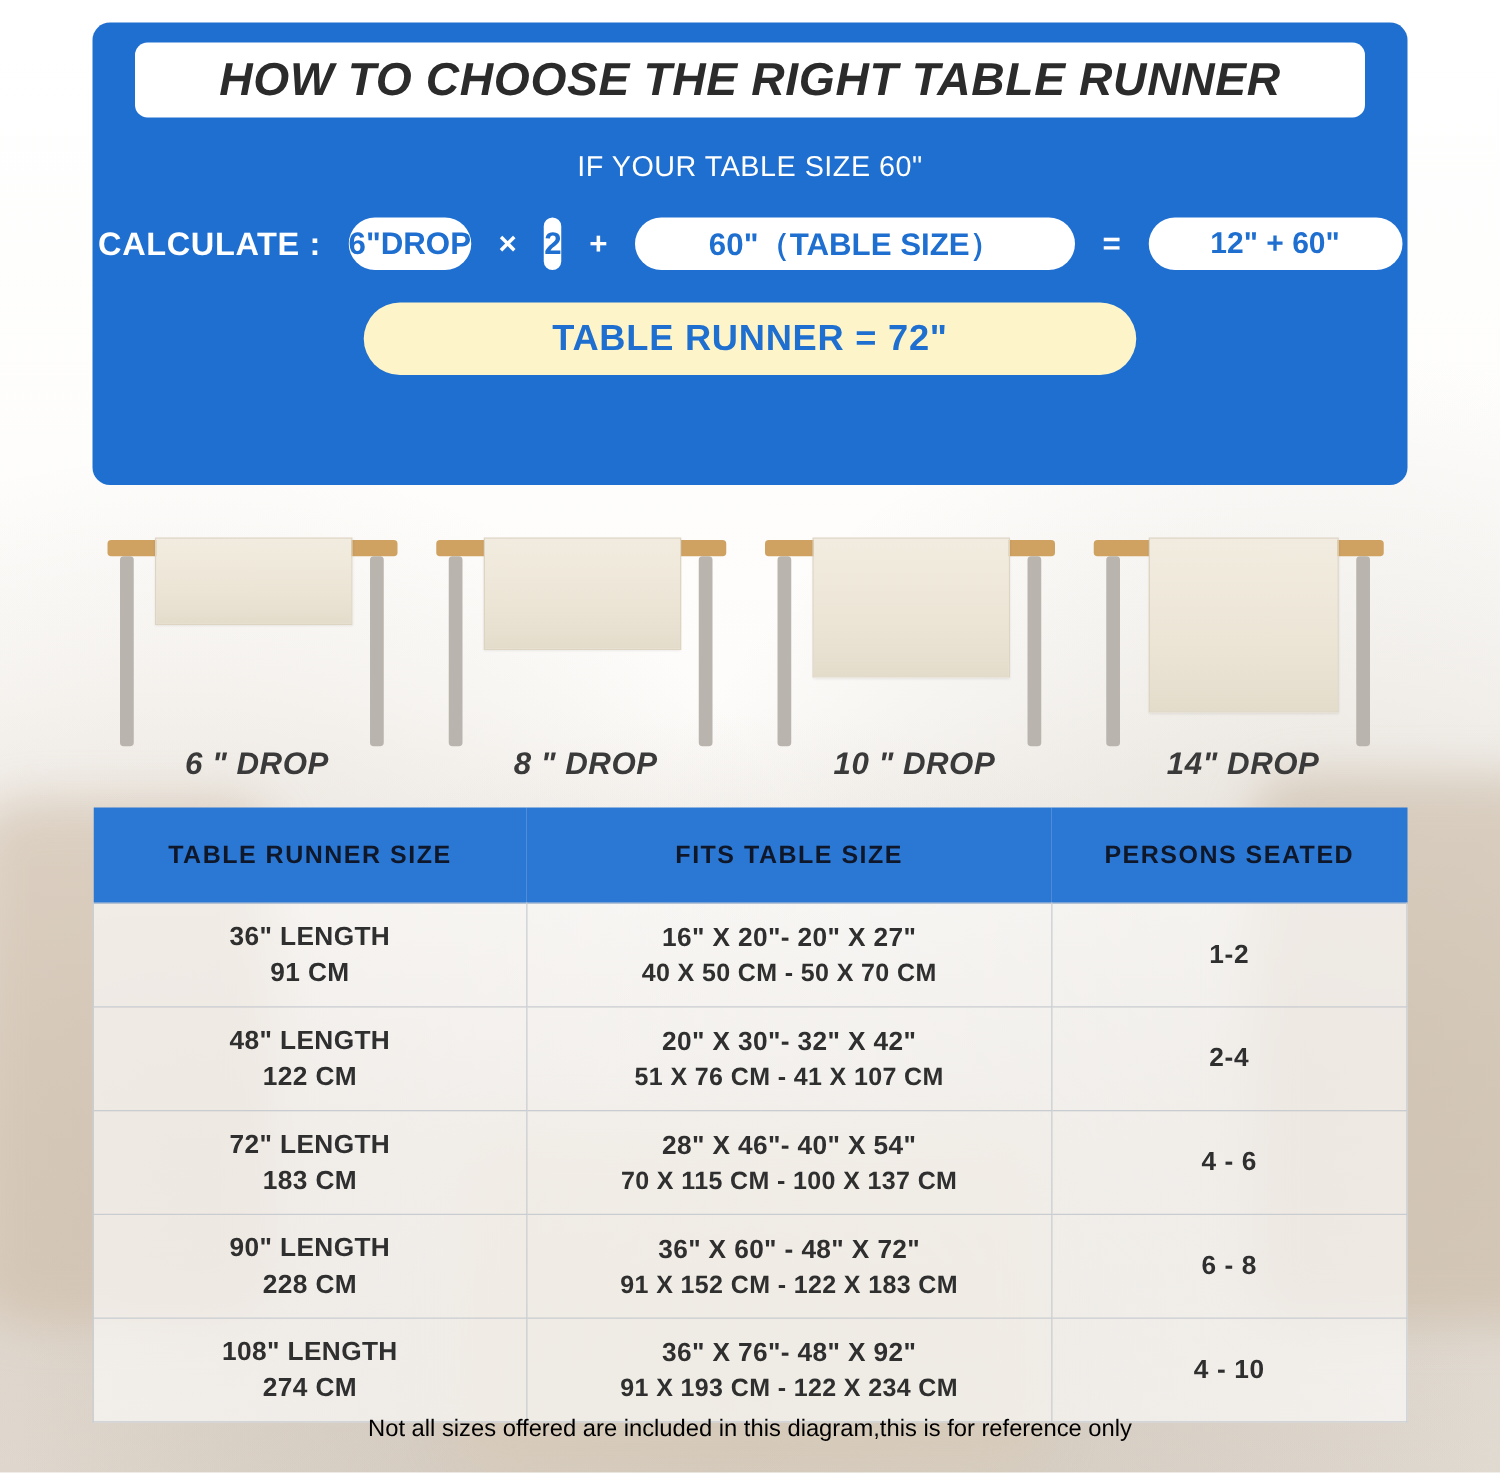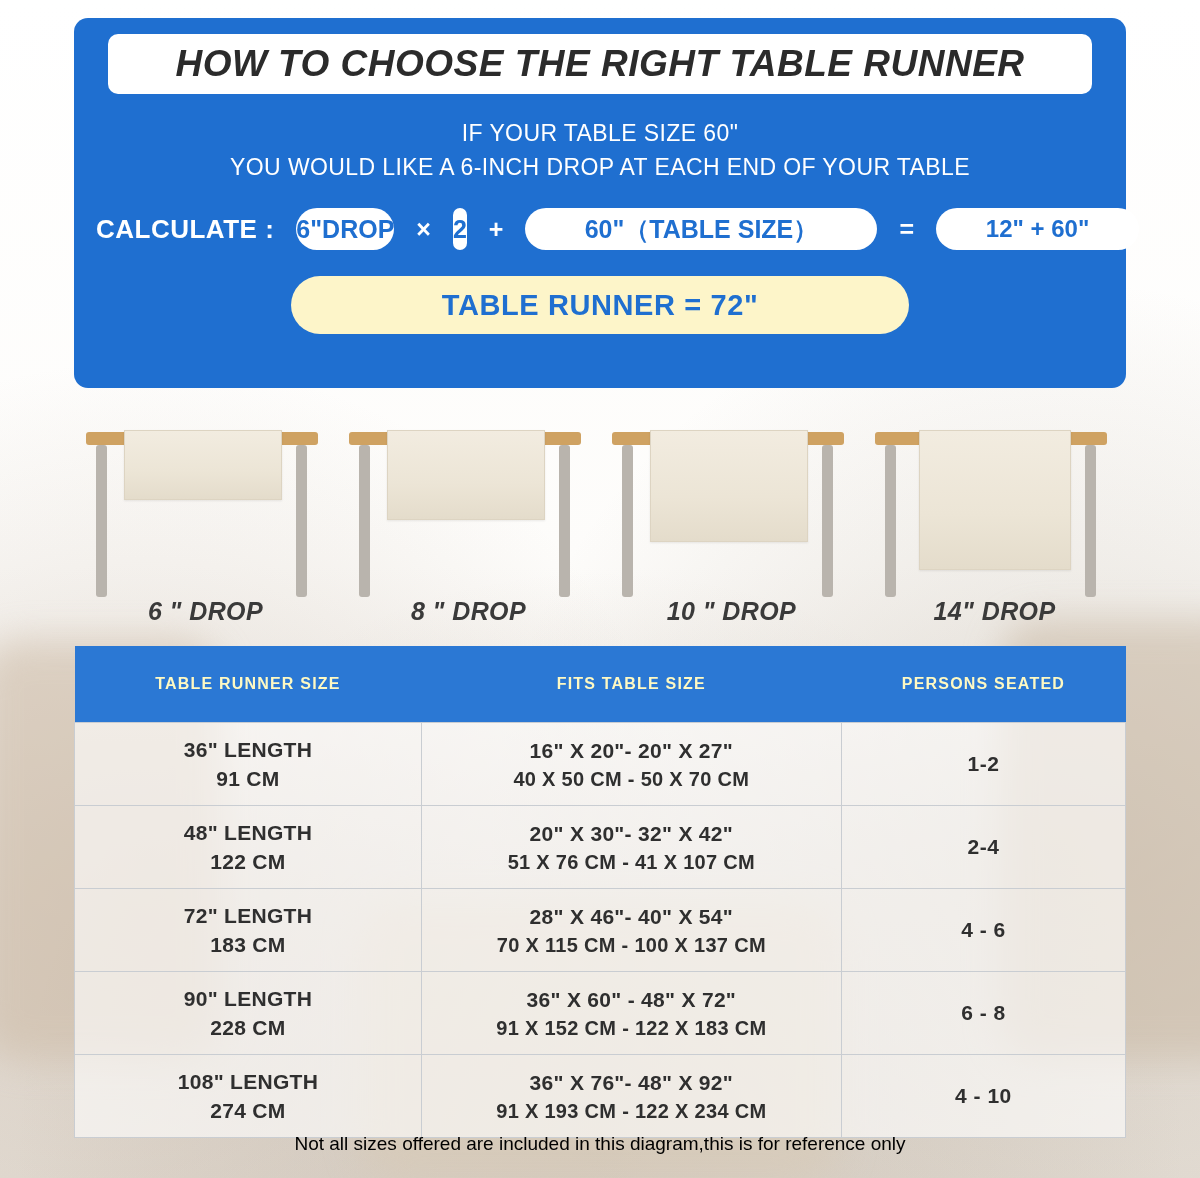--- a/index.html
+++ b/index.html
@@ -72,21 +72,21 @@
     text-align: center;
     color: #ffffff;
     font-size: 23px;
     line-height: 34px;
     letter-spacing: 0.4px;
   }
   .calc-row {
     margin-top: 24px;
     display: flex;
     align-items: center;
-    justify-content: space-between;
+    justify-content: center;
     gap: 22px;
   }
   .calc-label {
     color: #ffffff;
     font-size: 26px;
     font-weight: bold;
     letter-spacing: 0.5px;
     white-space: nowrap;
   }
   .pill {
@@ -181,22 +181,22 @@
   .size-table {
     position: absolute;
     left: 74px;
     top: 646px;
     width: 1052px;
     border-collapse: collapse;
     table-layout: fixed;
   }
   .size-table thead th {
     background: #2b78d4;
-    color: #fef9c3;
-    font-size: 16px;
+    color: #0f172a;
+    font-size: 20px;
     font-weight: bold;
     letter-spacing: 1.2px;
     height: 74px;
     vertical-align: middle;
     text-align: center;
   }
   .size-table tbody td {
     border: 1px solid #c9cdd2;
     height: 80px;
     vertical-align: middle;
@@ -246,21 +246,20 @@
   <div class="bg-blur-shape" style="left:360px; top:900px; width:480px; height:280px; background:#d8cab5;"></div>
 
   <div class="calc-card">
 
     <div class="title-pill">
       <span>HOW TO CHOOSE THE RIGHT TABLE RUNNER</span>
     </div>
 
     <div class="subtitle">
       <div>IF YOUR TABLE SIZE 60"</div>
-      <div>YOU WOULD LIKE A 6-INCH DROP AT EACH END OF YOUR TABLE</div>
     </div>
 
     <div class="calc-row">
       <div class="calc-label">CALCULATE :</div>
       <div class="pill pill-drop">6"DROP</div>
       <div class="op">×</div>
       <div class="pill pill-two">2</div>
       <div class="op">+</div>
       <div class="pill pill-table">60"（TABLE SIZE）</div>
       <div class="op">=</div>

